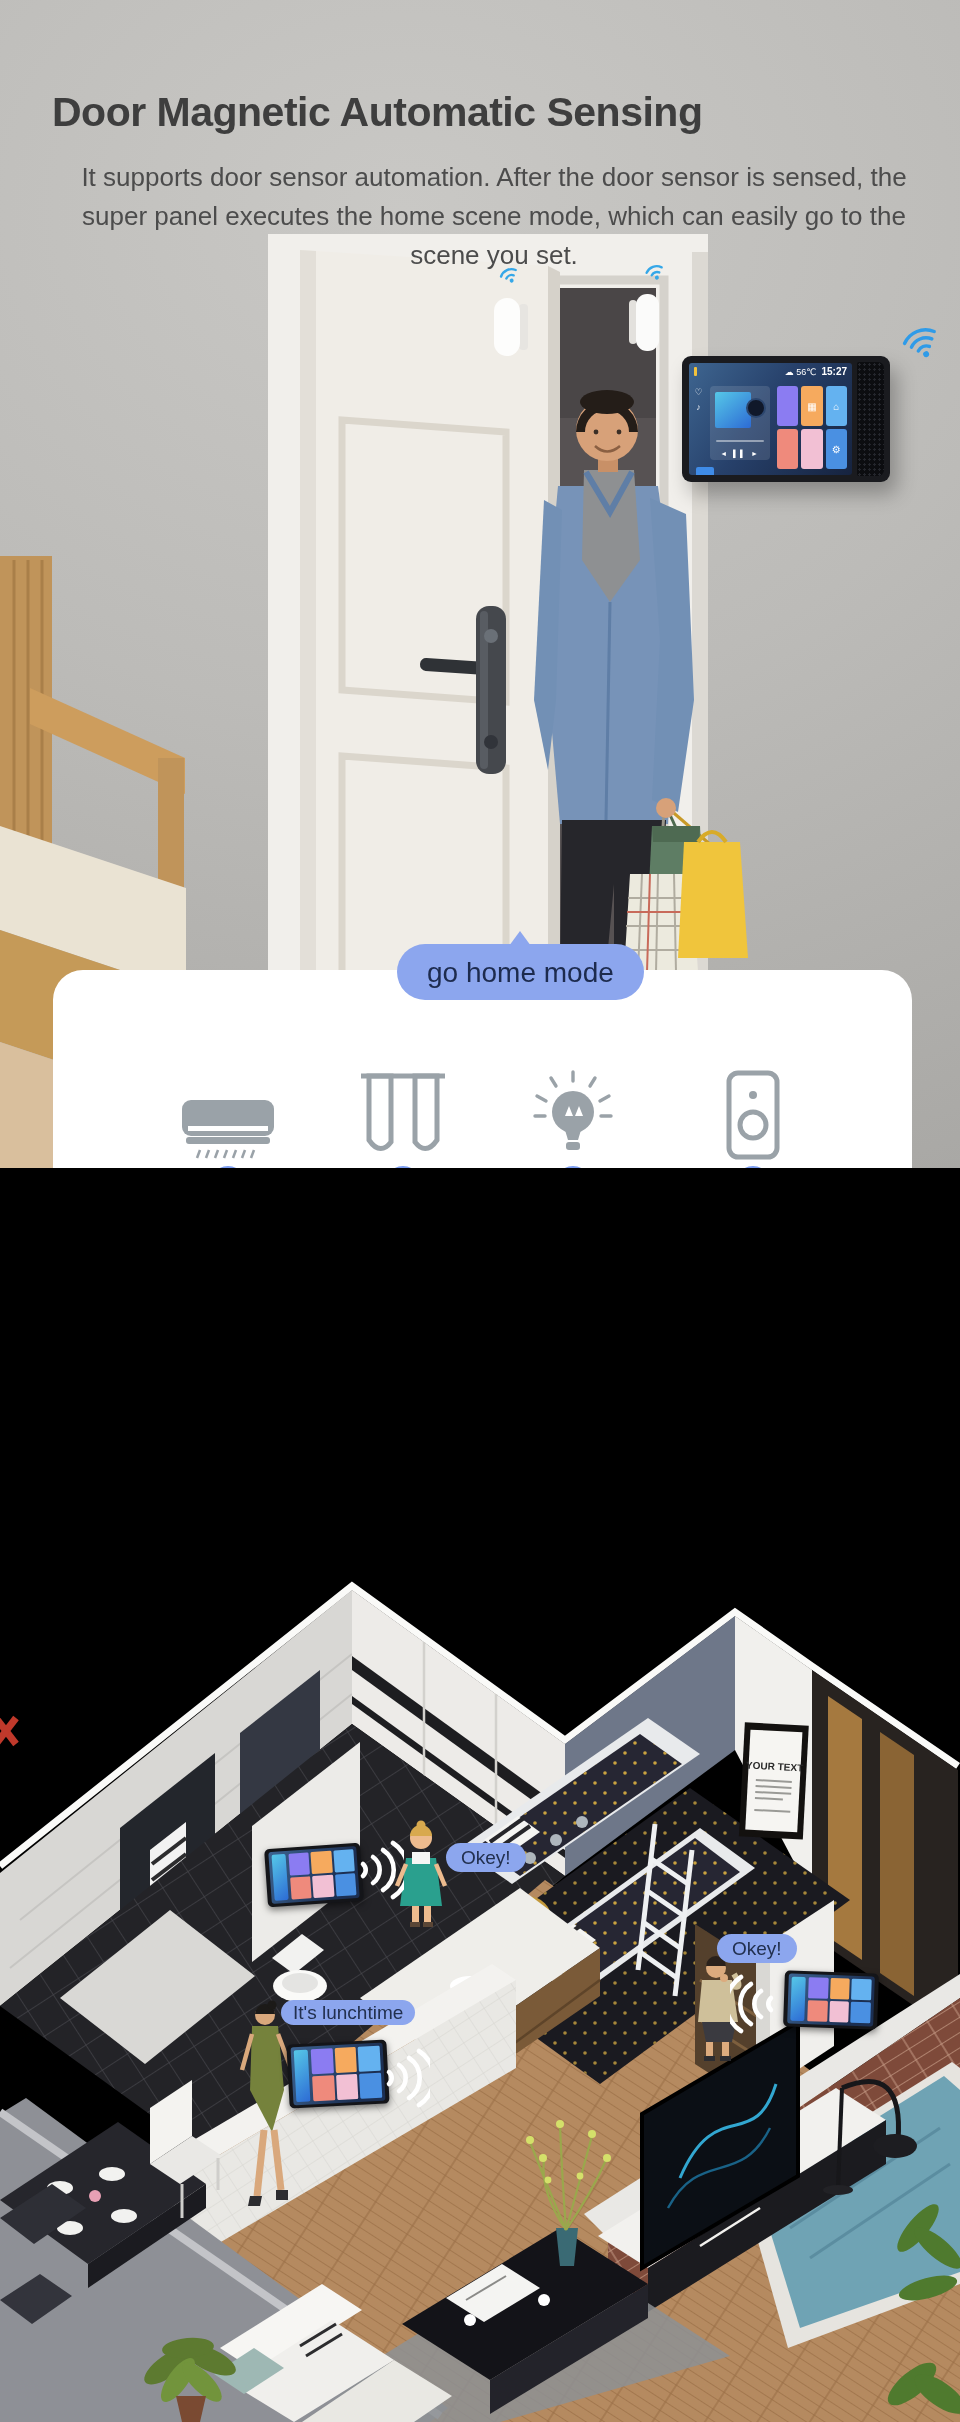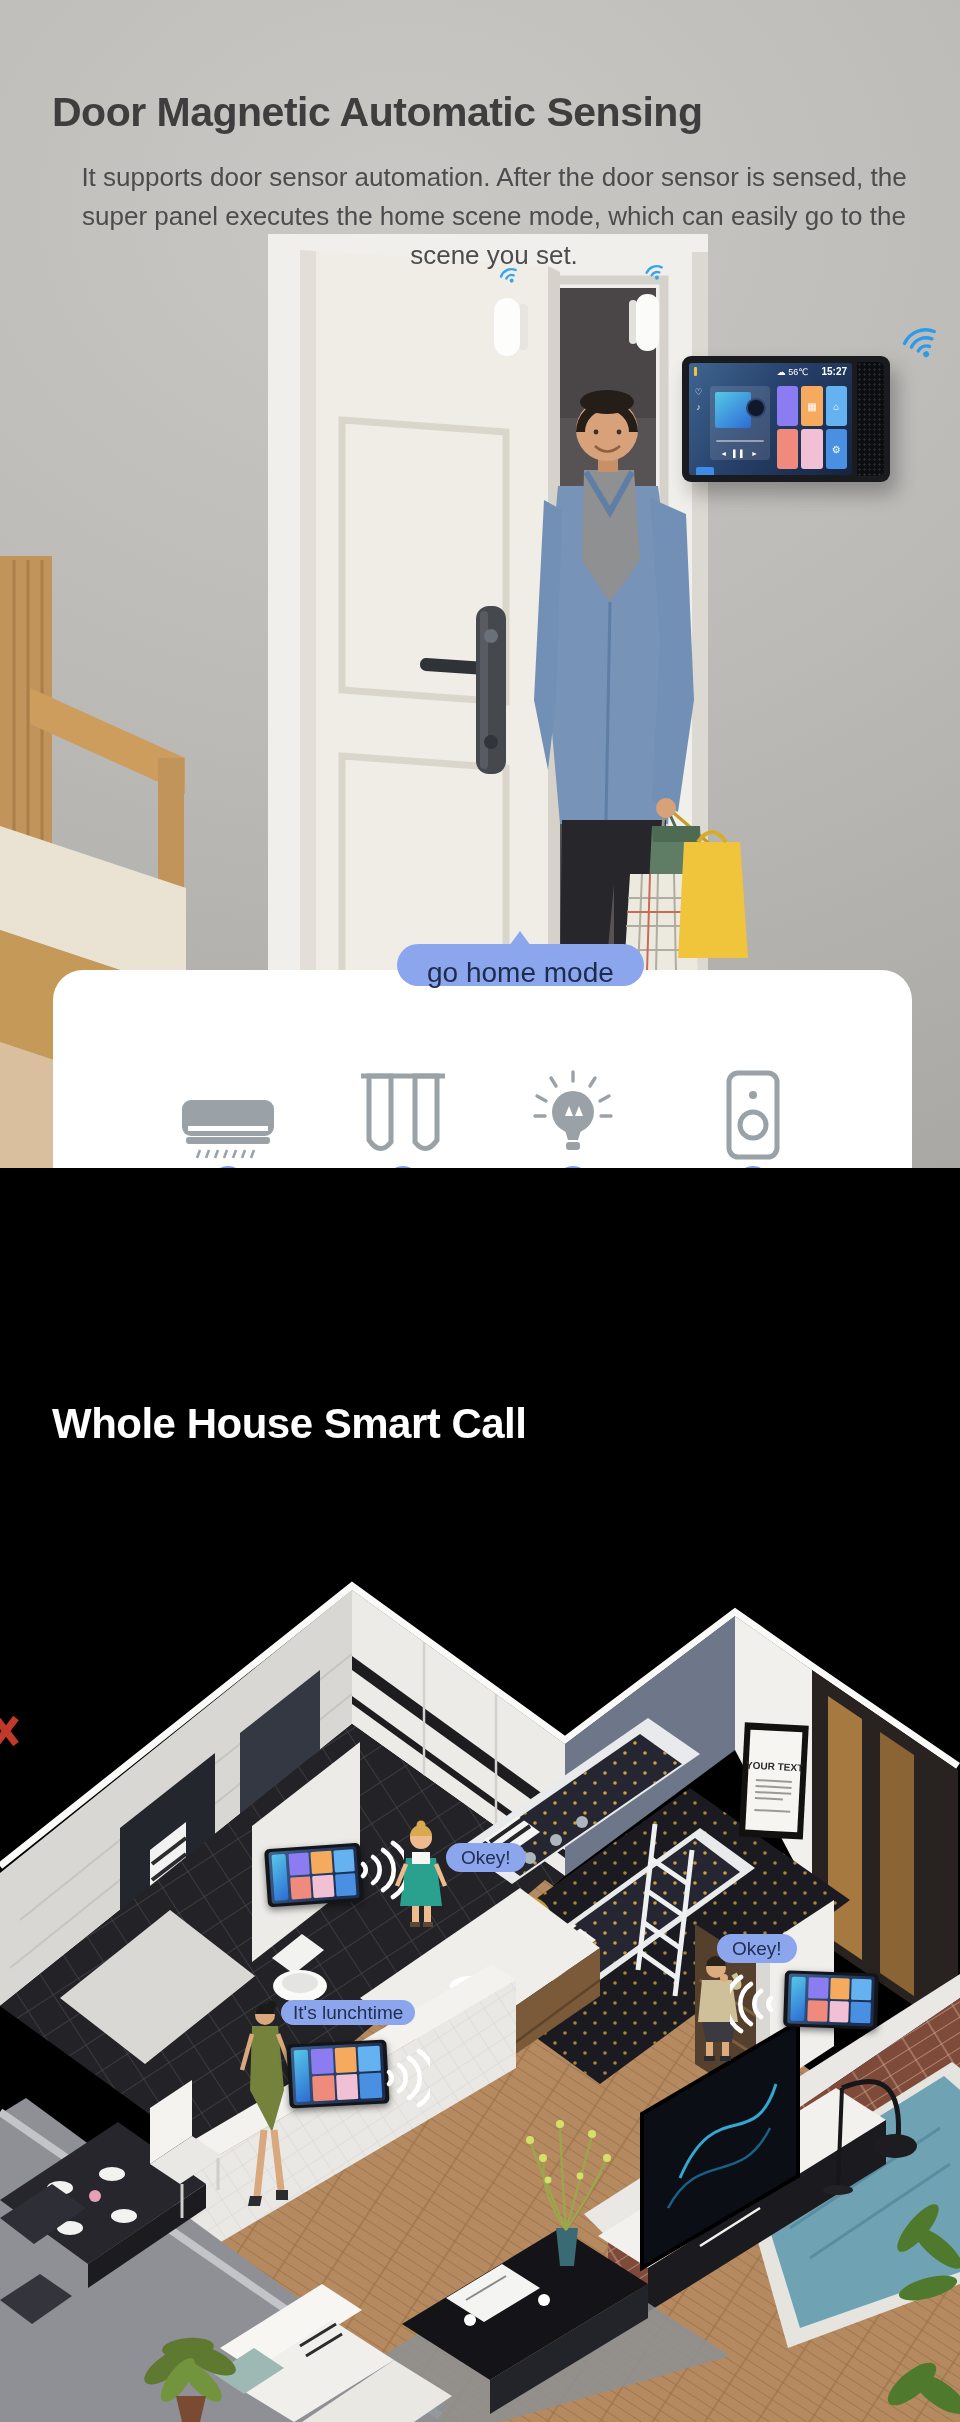--- a/index.html
+++ b/index.html
@@ -10,36 +10,36 @@
   .door-heading{position:absolute;left:52px;top:62px;font-size:41px;font-weight:bold;color:#3e3e3e;letter-spacing:-0.5px;z-index:2;}
   .door-desc{position:absolute;left:52px;top:132px;width:884px;font-size:26px;line-height:1.5;color:#4c4c4c;z-index:2;text-align:center;}
   .scene-svg{position:absolute;left:0;top:0;z-index:1;}
   
   .wall-panel{position:absolute;left:682px;top:356px;width:208px;height:126px;background:#1a1b1f;border-radius:9px;z-index:2;box-shadow:7px 12px 20px rgba(0,0,0,.28);}
   .panel-screen{position:absolute;left:7px;top:7px;bottom:7px;right:38px;border-radius:3px;overflow:hidden;
     background:linear-gradient(125deg,#3e6590 0%,#27416b 45%,#16233f 100%);}
   .panel-topbar{position:absolute;left:0;top:0;right:0;height:17px;display:flex;align-items:center;justify-content:space-between;padding:0 5px;}
   .tb-tick{width:3px;height:9px;background:#f2c row;background:#f2c23c;border-radius:1px;}
   .tb-status{color:#fff;font-size:9px;white-space:nowrap;}
-  .tb-status b{font-size:10px;margin-left:8px;}
+  .tb-status b{font-size:10px;}
   .panel-rail{position:absolute;left:2px;top:22px;width:15px;color:rgba(255,255,255,.85);font-size:9px;text-align:center;line-height:15px;}
   .rail-btn{position:absolute;left:5px;bottom:-62px;width:18px;height:10px;background:#3f8ce8;border-radius:2px;display:block;}
   .music-card{position:absolute;left:21px;top:23px;width:60px;height:74px;background:rgba(255,255,255,.12);border-radius:4px;}
   .music-album{position:absolute;left:5px;top:6px;width:36px;height:36px;border-radius:2px;background:linear-gradient(140deg,#56c8e8 0%,#2d6bd4 100%);}
   .music-vinyl{position:absolute;right:4px;top:12px;width:16px;height:16px;border-radius:50%;background:#10182a;border:2px solid #2c466e;}
   .music-prog{position:absolute;left:6px;bottom:18px;right:6px;height:2px;background:rgba(255,255,255,.45);border-radius:1px;}
   .music-ctrl{position:absolute;left:0;right:0;bottom:3px;color:#fff;font-size:7px;text-align:center;letter-spacing:2px;}
   .panel-tiles{position:absolute;left:88px;top:23px;right:5px;bottom:6px;display:grid;grid-template-columns:1fr 1fr 1fr;grid-auto-rows:1fr;gap:3px;}
   .panel-tiles div{border-radius:3px;color:#fff;font-size:10px;display:flex;align-items:center;justify-content:center;}
   .speaker-grille{position:absolute;right:6px;top:6px;bottom:6px;width:27px;border-radius:2px 6px 6px 2px;background:#0c0d10;
     background-image:radial-gradient(#24262c 1px, transparent 1.2px);background-size:5px 5px;}
   .panel-wifi{position:absolute;left:903px;top:328px;z-index:2;transform:rotate(-22deg);}
   
   .auto-card{position:absolute;left:53px;top:970px;width:859px;height:325px;background:#ffffff;border-radius:30px;z-index:3;}
-  .bubble-main{position:absolute;left:397px;top:944px;height:42px;line-height:58px;padding:0 30px;border-radius:30px;
+  .bubble-main{position:absolute;left:397px;top:944px;height:56px;line-height:58px;padding:0 30px;border-radius:30px;
     background:#8ca6ee;color:#1d2b4e;font-size:28px;z-index:4;white-space:nowrap;}
   .bubble-main::before{content:"";position:absolute;top:-13px;left:50%;margin-left:-11px;width:0;height:0;
     border:11px solid transparent;border-bottom:15px solid #8ca6ee;border-top:none;}
   .t-dot{position:absolute;top:196px;width:30px;height:25px;border-radius:50%;background:#7b9cf0;}
   .step{position:absolute;top:86px;width:186px;text-align:center;}
   .icon-box{height:106px;display:flex;align-items:flex-end;justify-content:center;}
   
   .section-call{position:absolute;left:0;top:1168px;width:960px;height:1254px;background:#000;overflow:hidden;}
   .call-heading{position:absolute;left:52px;top:204px;font-size:42px;font-weight:bold;color:#ffffff;letter-spacing:-0.5px;}
   .call-desc{position:absolute;left:52px;top:270px;width:892px;font-size:26px;line-height:1.45;color:#f0f0f0;}
@@ -253,21 +253,20 @@
       </div>
 
     </div>
   </div>
 
   <div class="bubble-main">go home mode</div>
 </div>
 
 <div class="section-call">
 
-  <h1 class="call-heading">Whole House Smart Call</h1>
 
   <svg class="house-svg" width="960" height="894" viewBox="0 0 960 894">
     <defs>
       <pattern id="pl" width="44" height="10" patternUnits="userSpaceOnUse" patternTransform="rotate(33)">
         <rect width="44" height="10" fill="#b58a60"></rect>
         <line x1="0" y1="0" x2="44" y2="0" stroke="#9c7148" stroke-width="1.6"></line>
         <line x1="22" y1="0" x2="22" y2="10" stroke="#9c7148" stroke-width="1.2"></line>
       </pattern>
       <pattern id="br" width="30" height="13" patternUnits="userSpaceOnUse" patternTransform="rotate(-32)">
         <rect width="30" height="13" fill="#7e4a3a"></rect>

